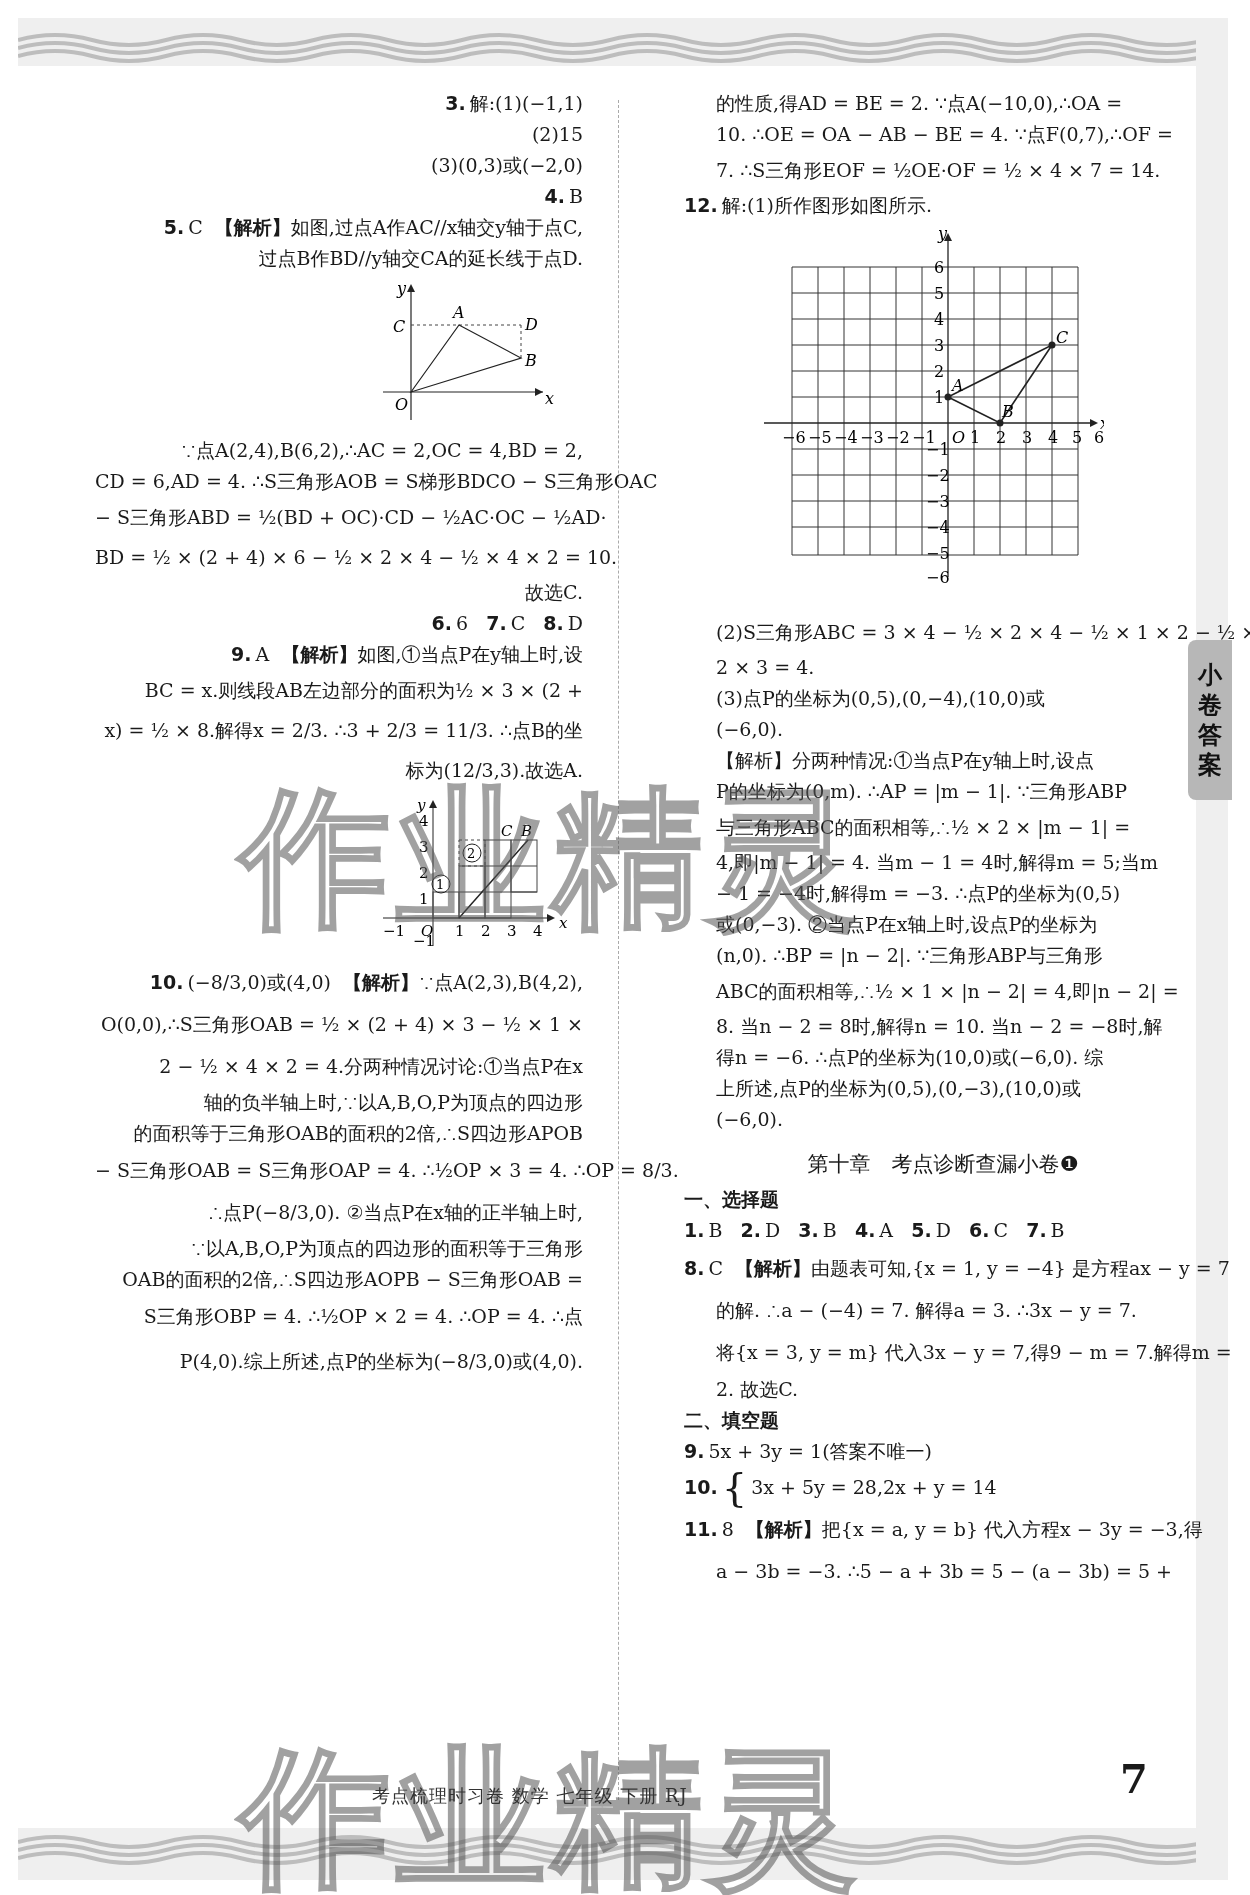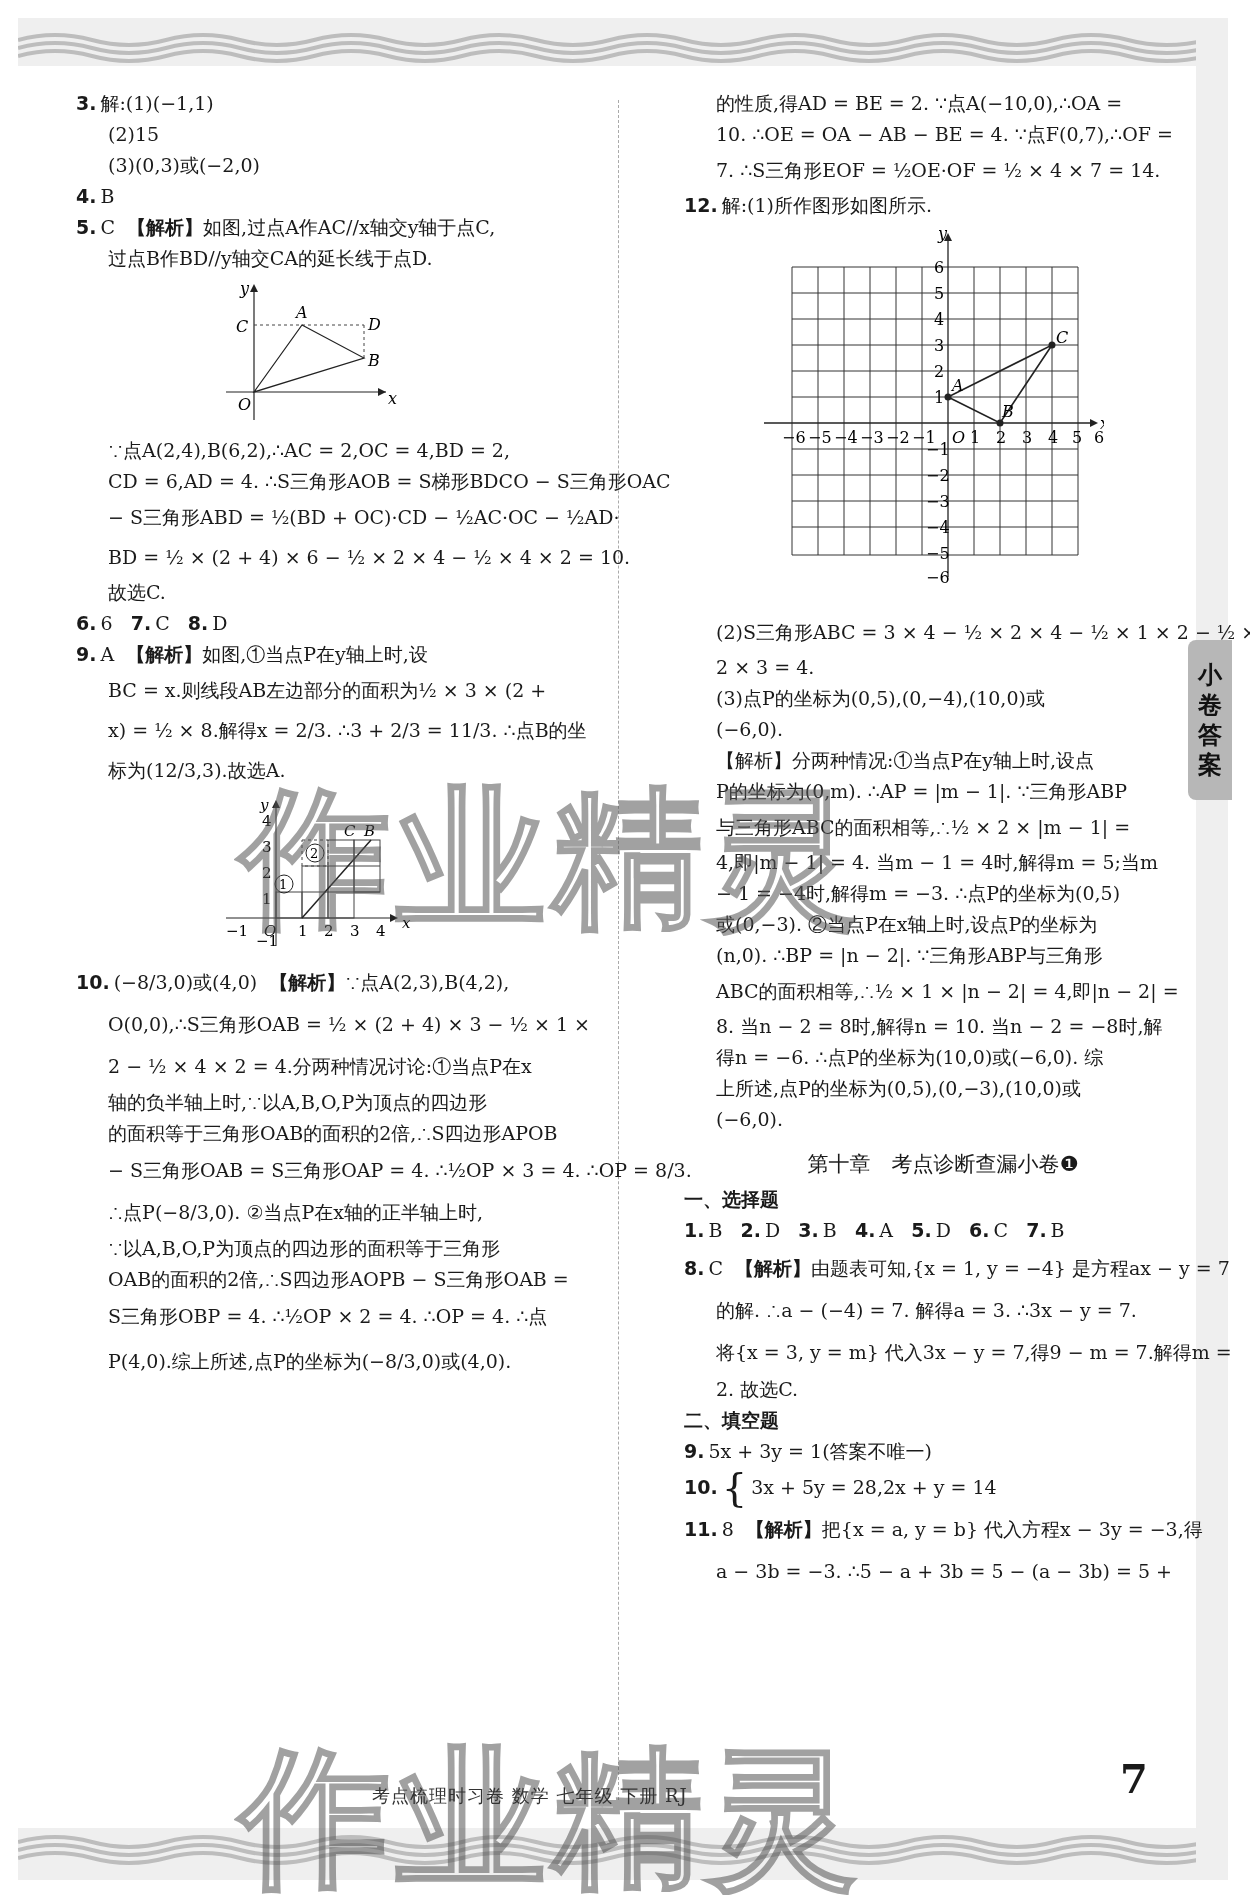--- a/index.html
+++ b/index.html
@@ -3,21 +3,21 @@
 <meta charset="utf-8">
 <style>
   html,body{margin:0;padding:0;}
   body{width:1250px;height:1895px;background:#ffffff;position:relative;overflow:hidden;
        font-family:"DejaVu Serif","Liberation Serif",serif;color:#1a1a1a;}
   .frame-top{position:absolute;left:18px;top:18px;width:1190px;height:48px;background:#efefef;}
   .frame-bottom{position:absolute;left:18px;top:1828px;width:1190px;height:52px;background:#efefef;}
   .frame-right{position:absolute;left:1196px;top:18px;width:32px;height:1862px;background:#efefef;}
   .wave{position:absolute;left:18px;width:1190px;height:40px;}
   .col{position:absolute;top:88px;font-size:19px;line-height:31px;}
-  .col-left{left:76px;width:520px;}
+  .col-left{left:63px;width:520px;text-align:right;}
   .col-right{left:684px;width:518px;}
   .divider{position:absolute;left:618px;top:100px;height:1700px;border-left:1px dashed #aaa;}
   .line{white-space:nowrap;}
   .num{font-family:"DejaVu Sans","Liberation Sans",sans-serif;font-weight:bold;font-size:19px;margin-right:4px;}
   .indent{padding-left:32px;}
   .tag{font-family:"DejaVu Sans","Liberation Sans",sans-serif;font-weight:bold;}
   .heading{font-family:"DejaVu Sans","Liberation Sans",sans-serif;font-weight:normal;font-size:21px;text-align:center;margin:14px 0 4px;}
   .section{font-family:"DejaVu Sans","Liberation Sans",sans-serif;font-weight:bold;font-size:19px;}
   .figure{margin:6px 0 6px 0;}
   .side-tab{position:absolute;left:1188px;top:640px;width:44px;height:160px;background:#b7b7b7;

